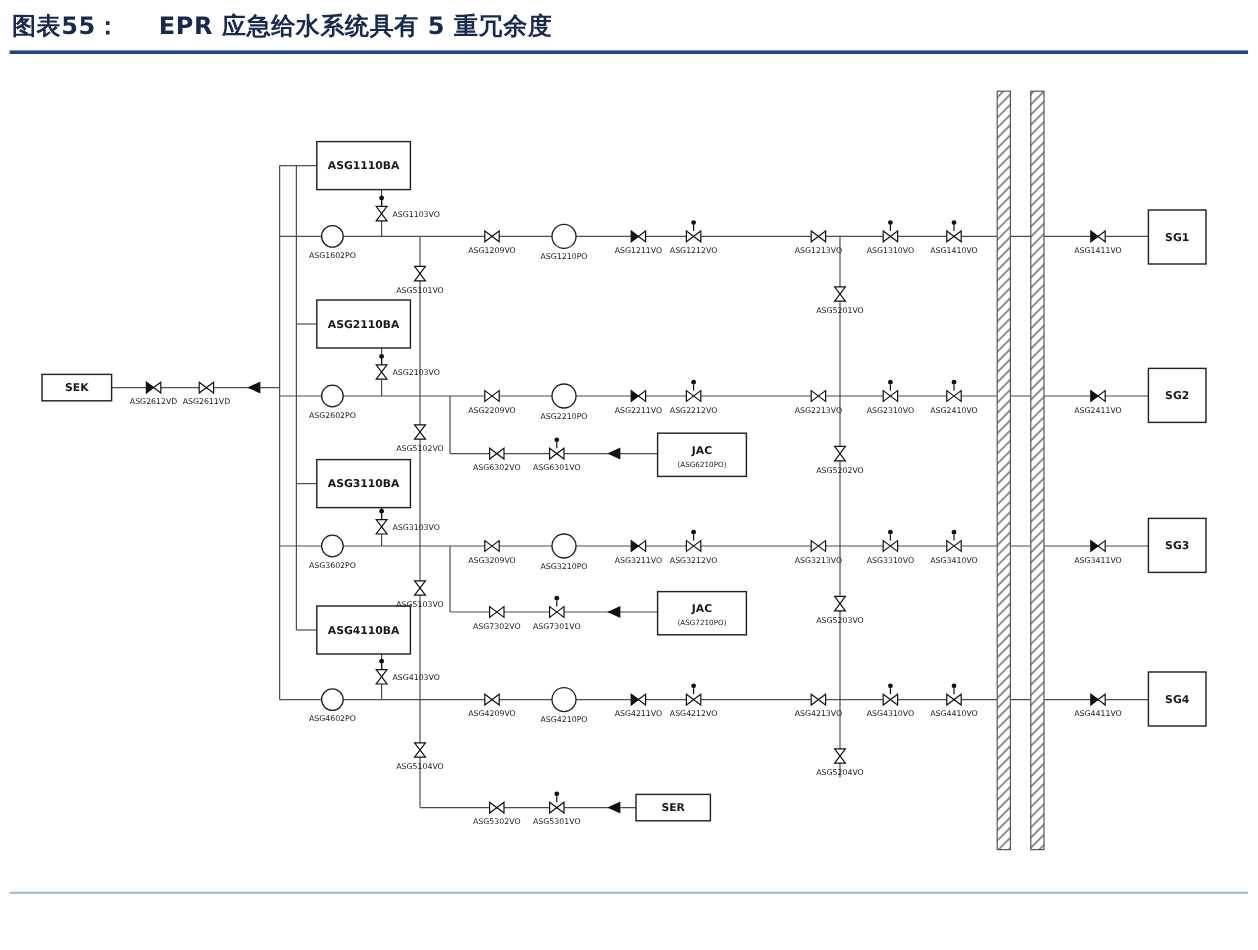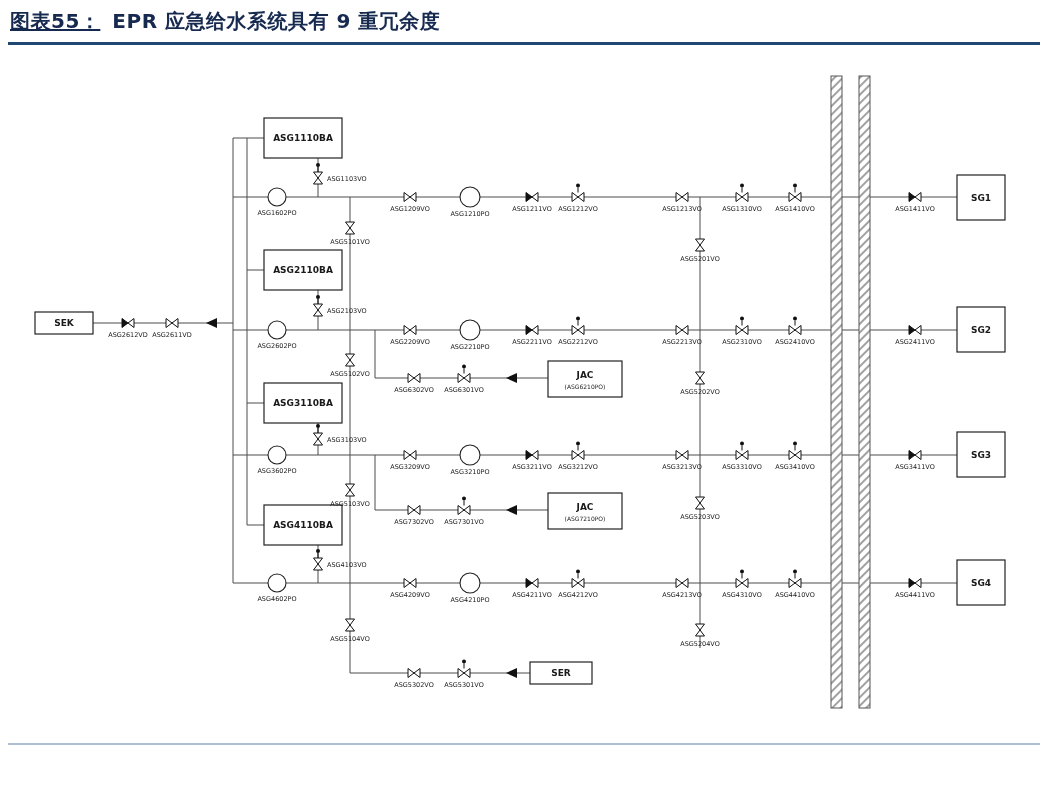--- a/index.html
+++ b/index.html
@@ -8,38 +8,38 @@
     background: #ffffff;
     font-family: "DejaVu Sans", sans-serif;
   }
   .page { position: relative; width: 1048px; height: 792px; overflow: hidden; }
   .figure-header {
     position: absolute; left: 10px; top: 8px; z-index: 2;
     font-weight: bold; font-size: 20px; letter-spacing: .5px;
     color: var(--accent-text, #16294f);
     white-space: nowrap;
   }
-  .figure-label { margin-right: 12px; text-decoration: underline; }
+  .figure-label { margin-right: 32px; }
   .rule-top {
     position: absolute; left: 8px; top: 42px; width: 1032px; height: 3px; z-index: 2;
     background: var(--rule-top, #1f4873);
   }
   .rule-bottom {
     position: absolute; left: 8px; top: 743px; width: 1032px; height: 2px; z-index: 2;
     background: var(--rule-bottom, #aebfd4);
   }
   #diagram-svg { position: absolute; left: 0; top: 0; z-index: 1; }
   svg text { font-family: "DejaVu Sans", sans-serif; }
 </style>
 </head>
 <body>
 
 <div class="page">
   <header class="figure-header">
-    <span class="figure-label">图表55：</span><span class="figure-title">EPR 应急给水系统具有 9 重冗余度</span>
+    <span class="figure-label">图表55：</span><span class="figure-title">EPR 应急给水系统具有 5 重冗余度</span>
   </header>
   <div class="rule-top"></div>
   <svg id="diagram-svg" width="1048" height="792" viewBox="0 0 1048 792" xmlns="http://www.w3.org/2000/svg">
       <defs>
         <pattern id="hatch" width="6" height="6" patternUnits="userSpaceOnUse" patternTransform="rotate(45)">
           <line x1="3" y1="0" x2="3" y2="6" stroke="#8a8a8a" stroke-width="1.6"></line>
         </pattern>
       </defs>
       <line x1="93" y1="323" x2="233" y2="323" stroke="#4d4d4d" stroke-width="1"></line>
       <line x1="233" y1="138" x2="233" y2="583" stroke="#4d4d4d" stroke-width="1"></line>

